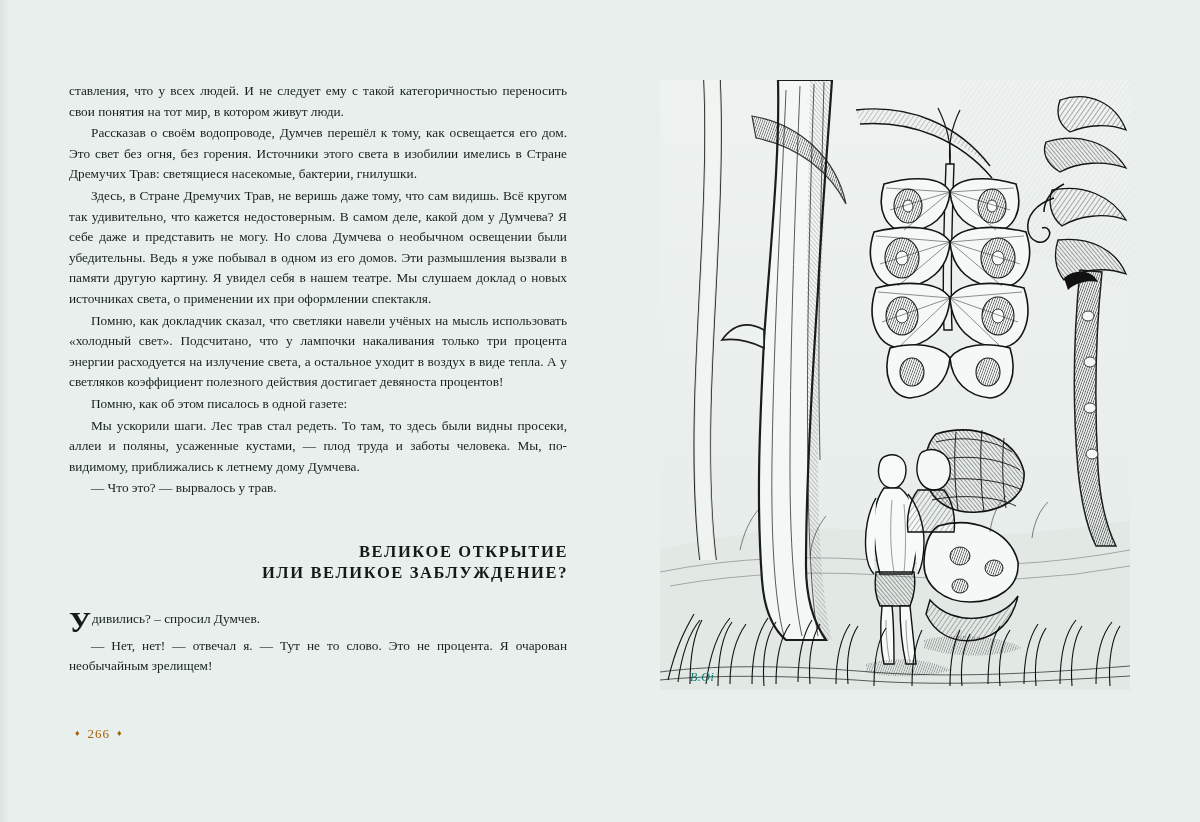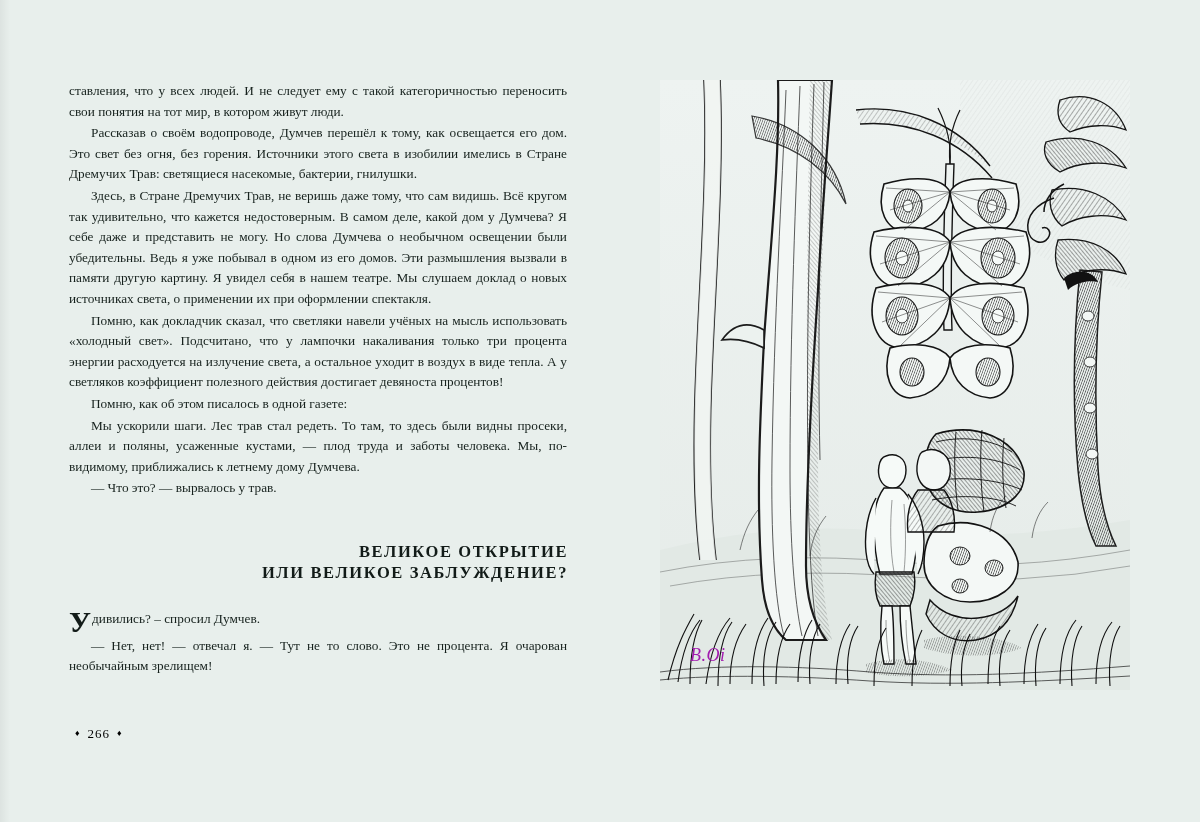--- a/index.html
+++ b/index.html
@@ -77,21 +77,21 @@
   }
   
   #folio {
     position: absolute;
     left: 68px;
     top: 726px;
     width: 180px;
     text-align: left;
     font-family: "Liberation Serif", serif;
     font-size: 13px;
-    color: #000000;
+    color: #a16207;
     letter-spacing: 1px;
   }
   #folio .diamond {
     font-size: 9px;
     vertical-align: 2px;
     margin: 0 7px;
   }
   
   #illustration {
     position: absolute;
@@ -100,25 +100,25 @@
     width: 470px;
     height: 610px;
     background: #eef3f1;
   }
   #illustration svg {
     display: block;
   }
   #artist-signature {
     position: absolute;
     left: 30px;
-    top: 565px;
-    font-family: "Liberation Serif", serif;
-    font-size: 18px;
+    top: 590px;
+    font-family: "Liberation Serif", serif;
+    font-size: 12px;
     font-style: italic;
-    color: #a21caf;
+    color: #0f766e;
     letter-spacing: 0.5px;
   }
   
   #gutter {
     position: absolute;
     left: 0;
     top: 0;
     width: 10px;
     height: 822px;
     background: linear-gradient(to right, rgba(0,0,0,0.05), rgba(0,0,0,0));

